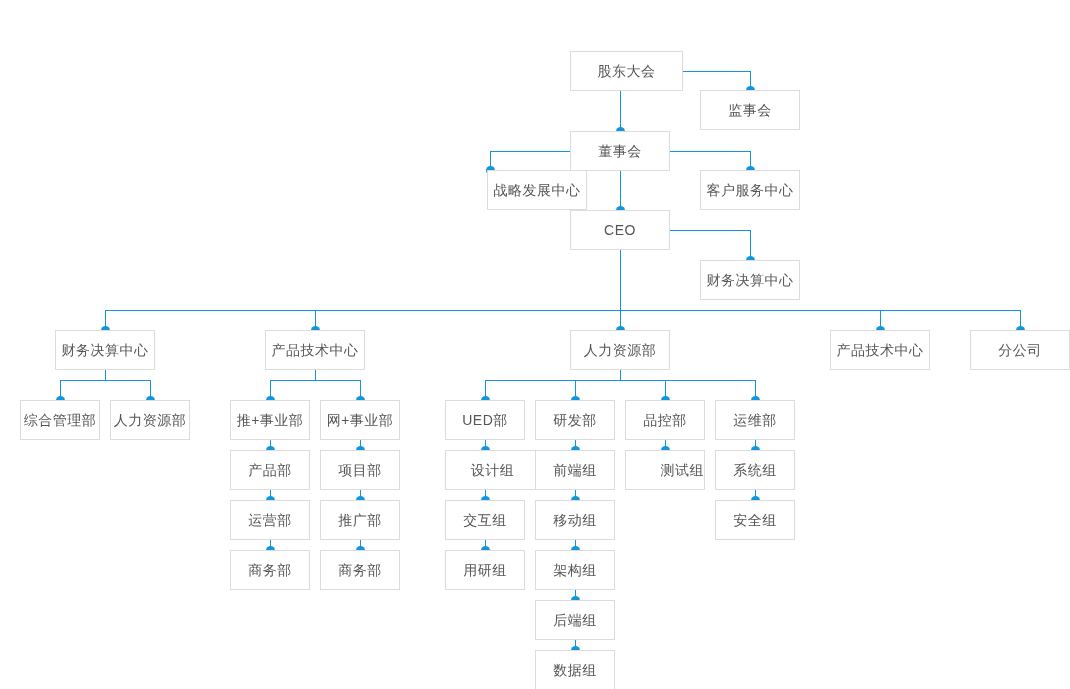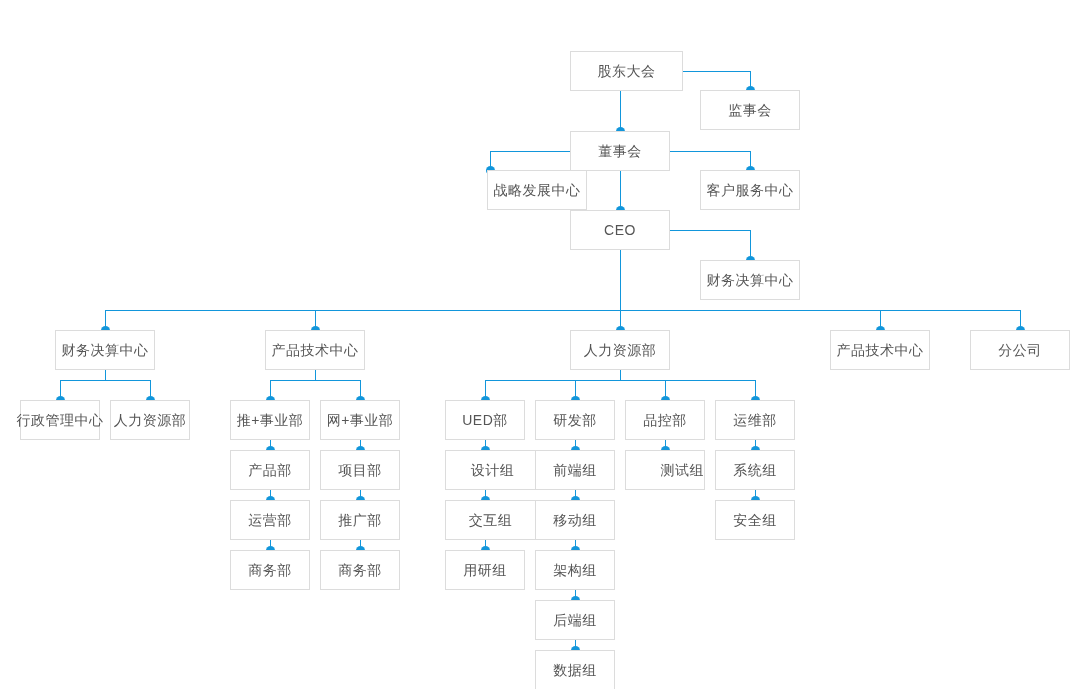--- a/index.html
+++ b/index.html
@@ -171,21 +171,21 @@
       <div class="node-box" style="left: 570px; top: 330px; width: 100px; height: 40px;">
         <span class="node-label">人力资源部</span>
       </div>
       <div class="node-box" style="left: 830px; top: 330px; width: 100px; height: 40px;">
         <span class="node-label">产品技术中心</span>
       </div>
       <div class="node-box" style="left: 970px; top: 330px; width: 100px; height: 40px;">
         <span class="node-label">分公司</span>
       </div>
       <div class="node-box" style="left: 20px; top: 400px; width: 80px; height: 40px;">
-        <span class="node-label">行政管理中心</span>
+        <span class="node-label">综合管理部</span>
       </div>
       <div class="node-box" style="left: 110px; top: 400px; width: 80px; height: 40px;">
         <span class="node-label">人力资源部</span>
       </div>
       <div class="node-box" style="left: 230px; top: 400px; width: 80px; height: 40px;">
         <span class="node-label">推+事业部</span>
       </div>
       <div class="node-box" style="left: 230px; top: 450px; width: 80px; height: 40px;">
         <span class="node-label">产品部</span>
       </div>
@@ -206,21 +206,21 @@
       </div>
       <div class="node-box" style="left: 320px; top: 550px; width: 80px; height: 40px;">
         <span class="node-label">商务部</span>
       </div>
       <div class="node-box" style="left: 445px; top: 400px; width: 80px; height: 40px;">
         <span class="node-label">UED部</span>
       </div>
       <div class="node-box" style="left: 445px; top: 450px; width: 95px; height: 40px;">
         <span class="node-label">设计组</span>
       </div>
-      <div class="node-box" style="left: 445px; top: 500px; width: 91px; height: 40px;">
+      <div class="node-box" style="left: 445px; top: 500px; width: 80px; height: 40px;">
         <span class="node-label">交互组</span>
       </div>
       <div class="node-box" style="left: 445px; top: 550px; width: 80px; height: 40px;">
         <span class="node-label">用研组</span>
       </div>
       <div class="node-box" style="left: 535px; top: 400px; width: 80px; height: 40px;">
         <span class="node-label">研发部</span>
       </div>
       <div class="node-box" style="left: 535px; top: 450px; width: 80px; height: 40px;">
         <span class="node-label">前端组</span>

